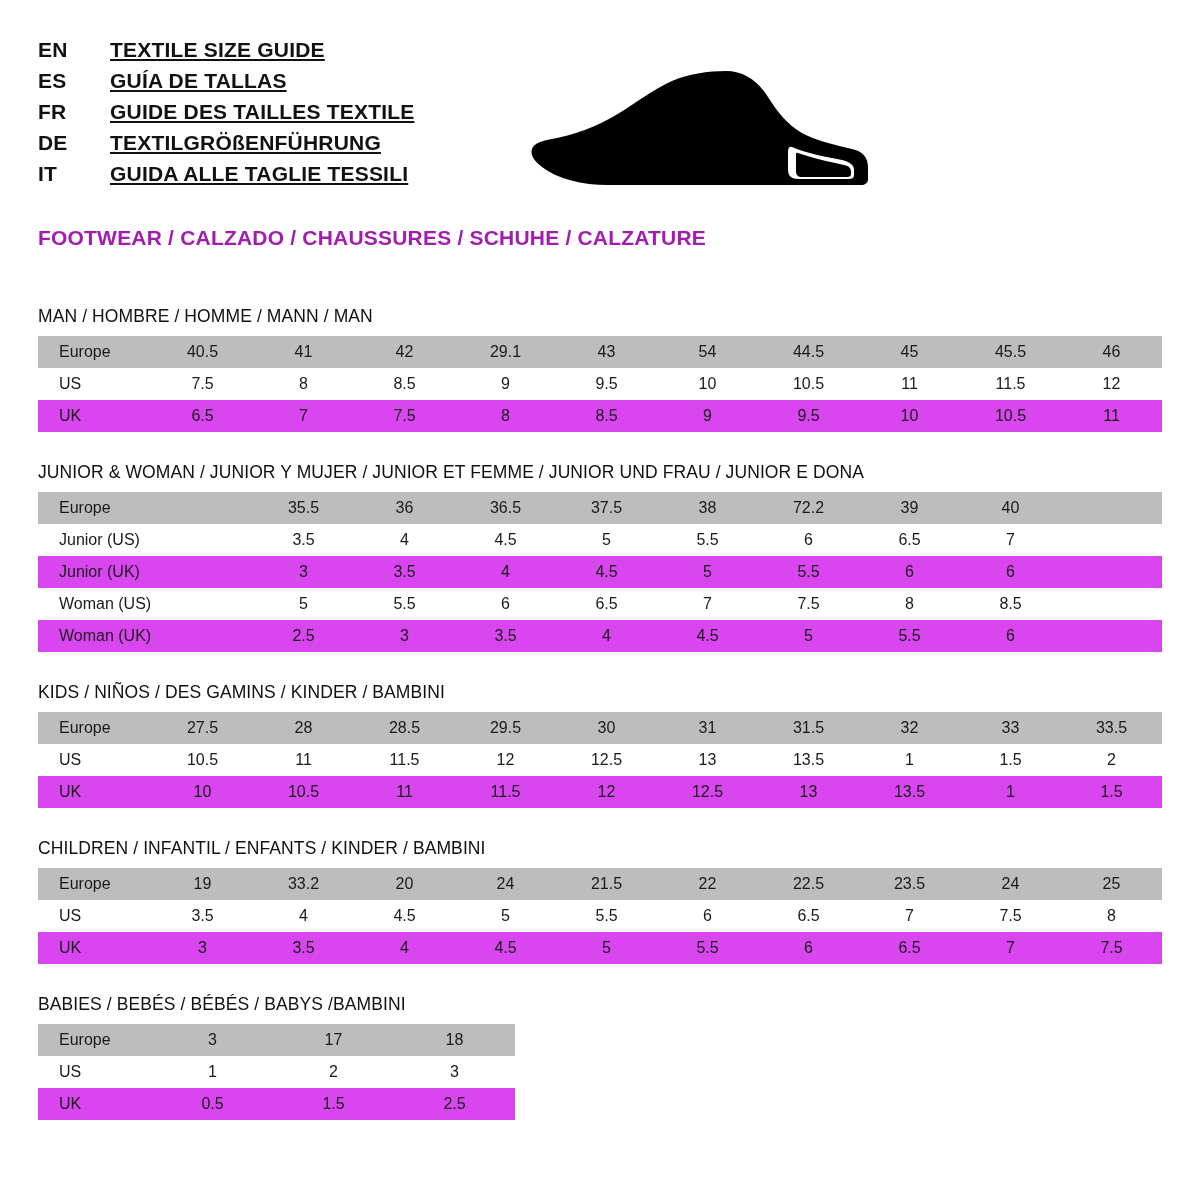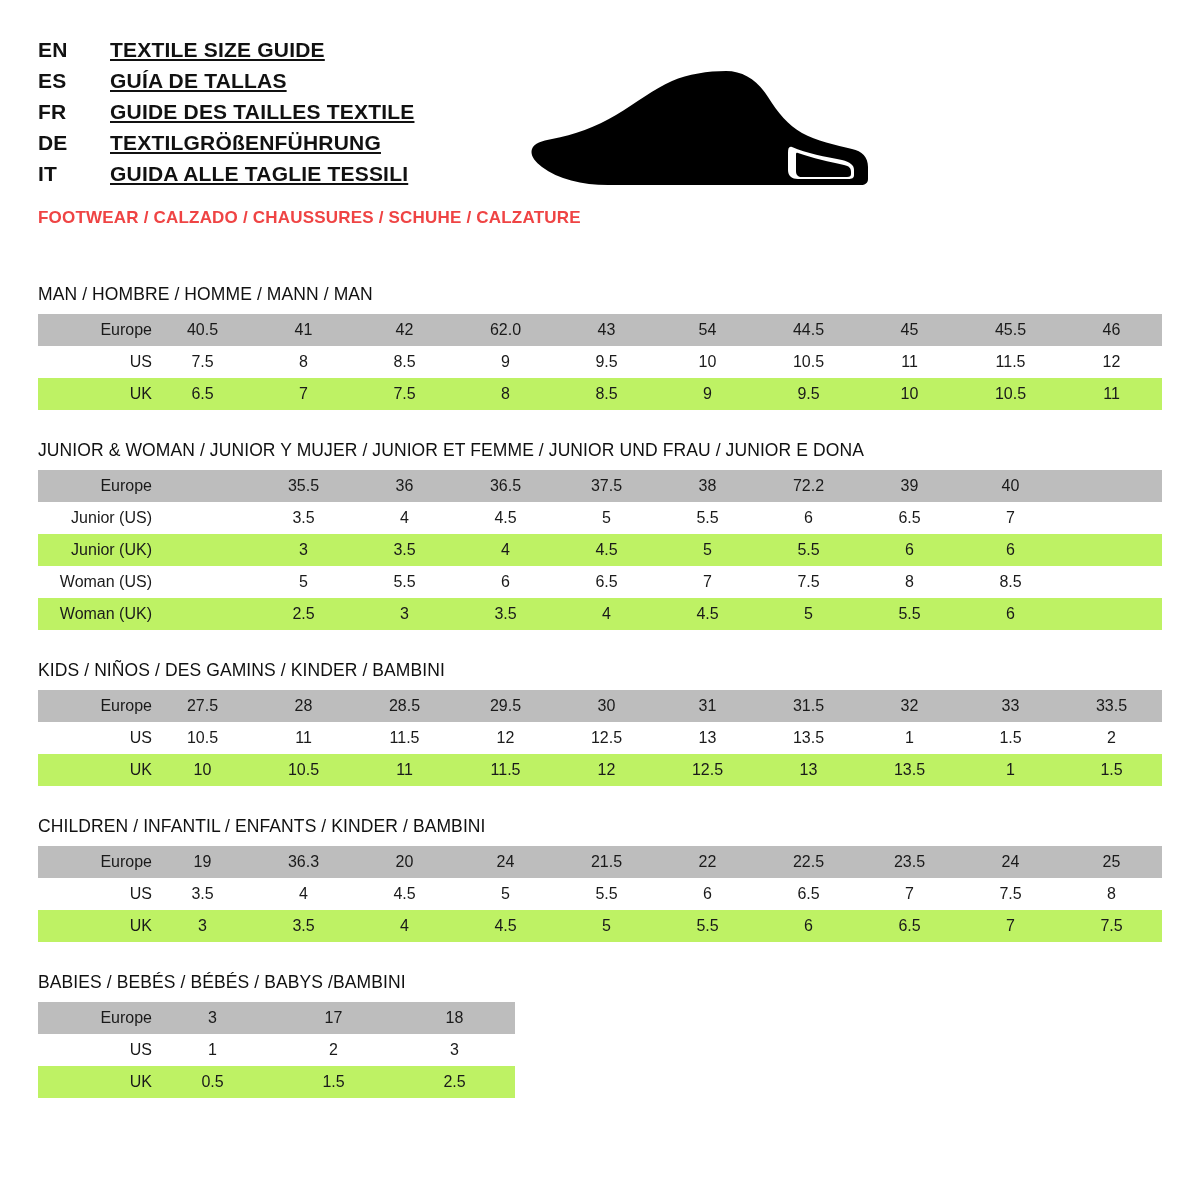--- a/index.html
+++ b/index.html
@@ -56,23 +56,24 @@
     height: 160px;
     display: flex;
     align-items: center;
     justify-content: center;
     margin-right: 42px;
     margin-top: 18px;
   }
   .shoe-wrap svg { display: block; }
 
   .section-heading {
-    font-size: 17px;
+    font-size: 21px;
     font-weight: bold;
-    color: #ef4444;
+    color: #a21caf;
+    margin-top: 18px;
     letter-spacing: 0.2px;
   }
 
   
   .table-block {
     margin-top: 30px;
   }
   .table-title {
     font-size: 17.5px;
     font-weight: normal;
@@ -90,29 +91,29 @@
   td {
     height: 32px;
     font-size: 16px;
     color: #1a1a1a;
     text-align: center;
     vertical-align: middle;
     padding: 0;
     border: none;
   }
   td.label {
-    text-align: right;
-    padding-left: 10px;
+    text-align: left;
+    padding-left: 21px;
   }
   tr.header-row td {
     background: #bdbdbd;
     font-weight: normal;
   }
   tr.odd td { background: #ffffff; }
-  tr.even td { background: #bef264; }
+  tr.even td { background: #d946ef; }
 
   
   .full col.c-label { width: 114px; }
   .full col.c-data { width: 101px; }
   
   .babies col.c-label { width: 114px; }
   .babies col.c-data { width: 121px; }
 </style>
 </head>
 <body>
@@ -169,21 +170,21 @@
           <col class="c-data">
           <col class="c-data">
           <col class="c-data">
       </colgroup>
       <tbody>
         <tr class="header-row">
           <td class="label">Europe</td>
           <td>40.5</td>
           <td>41</td>
           <td>42</td>
-          <td>62.0</td>
+          <td>29.1</td>
           <td>43</td>
           <td>54</td>
           <td>44.5</td>
           <td>45</td>
           <td>45.5</td>
           <td>46</td>
         </tr>
         <tr class="odd">
           <td class="label">US</td>
           <td>7.5</td>
@@ -373,21 +374,21 @@
           <col class="c-data">
           <col class="c-data">
           <col class="c-data">
           <col class="c-data">
           <col class="c-data">
       </colgroup>
       <tbody>
         <tr class="header-row">
           <td class="label">Europe</td>
           <td>19</td>
-          <td>36.3</td>
+          <td>33.2</td>
           <td>20</td>
           <td>24</td>
           <td>21.5</td>
           <td>22</td>
           <td>22.5</td>
           <td>23.5</td>
           <td>24</td>
           <td>25</td>
         </tr>
         <tr class="odd">

